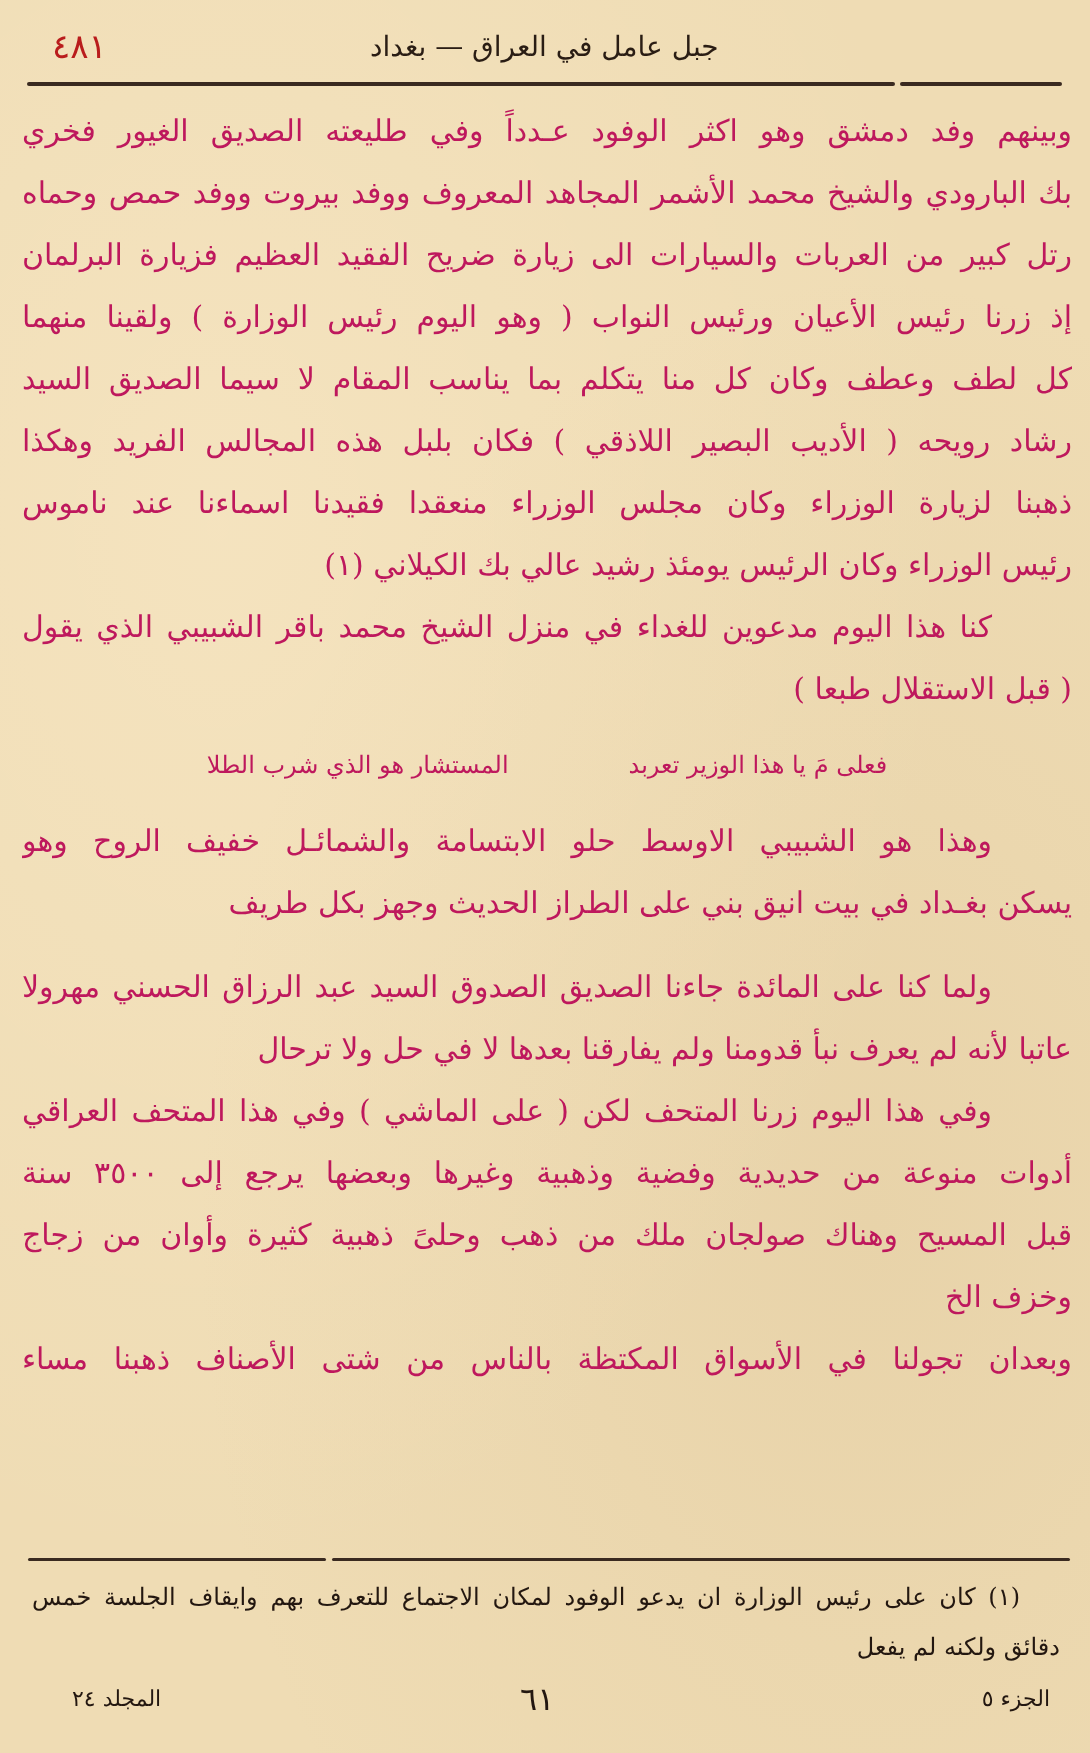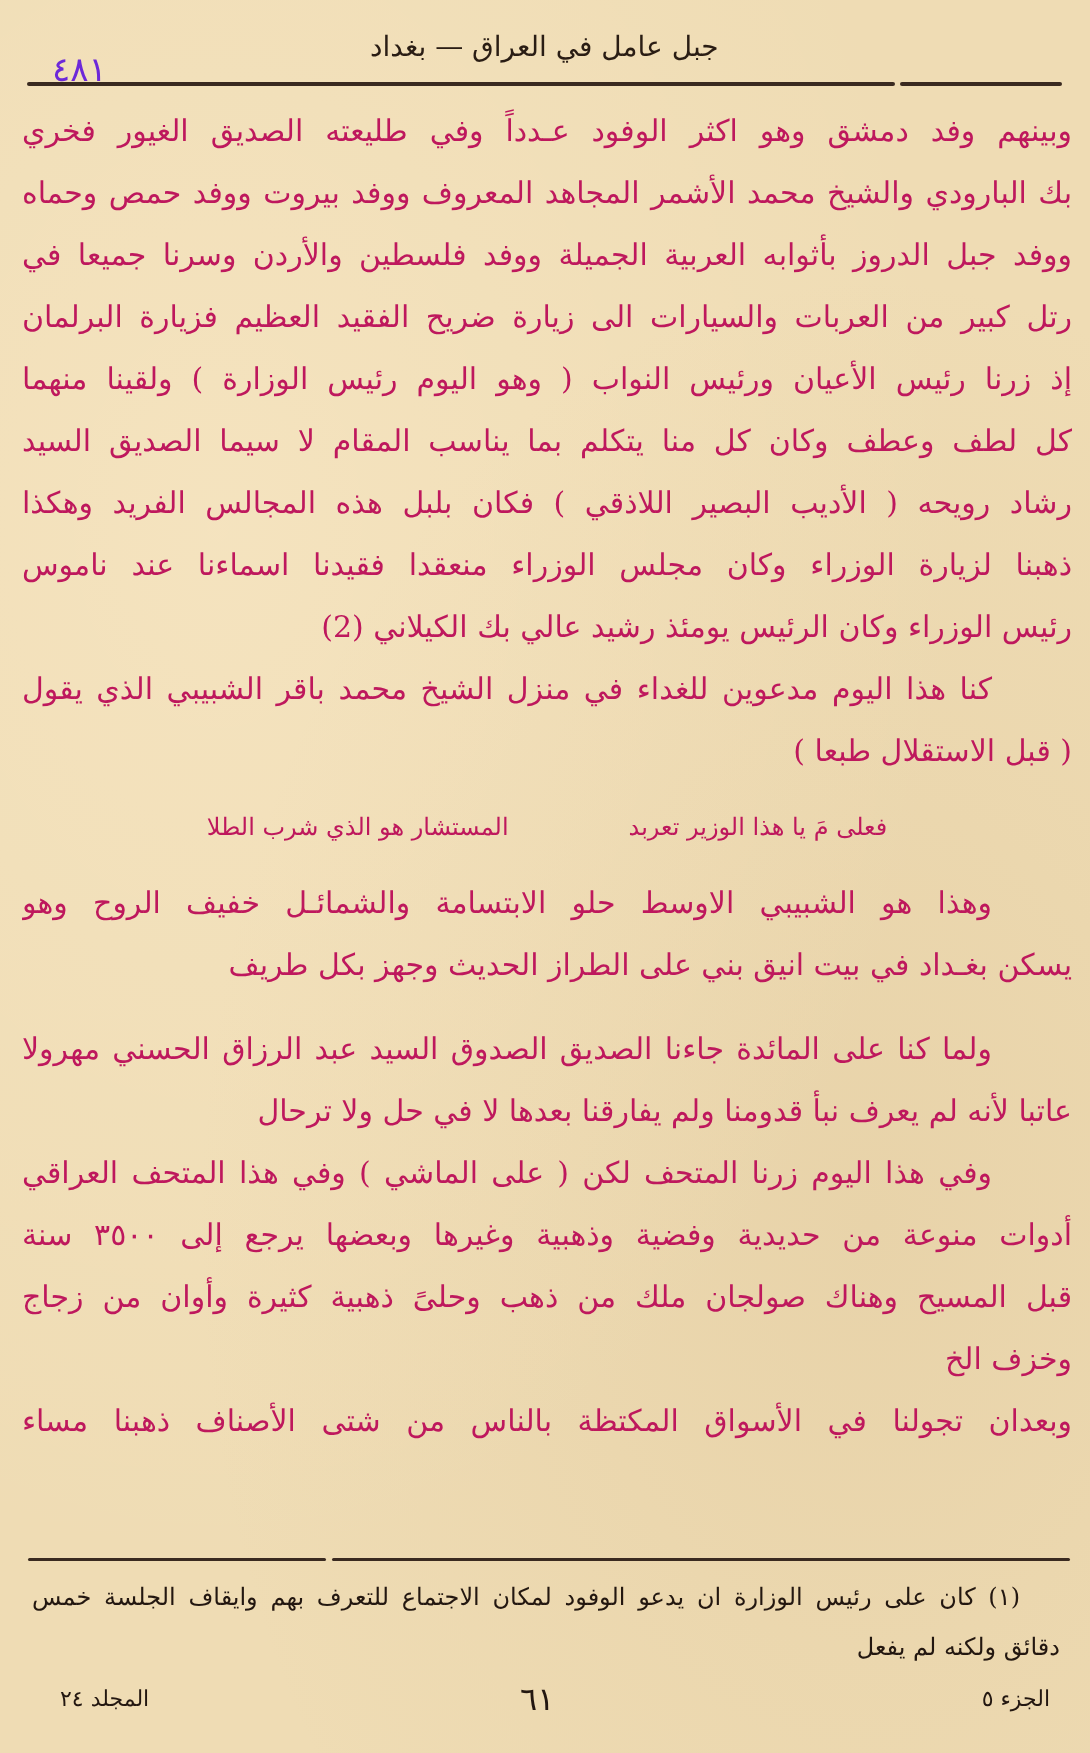--- a/index.html
+++ b/index.html
@@ -30,23 +30,22 @@
       right: 30px;
       top: 22px;
       height: 50px;
     }
     .page-number {
       position: absolute;
       left: 12px;
       top: 4px;
       font-size: 34px;
       font-family: "DejaVu Serif", serif;
-      color: #6d28d9;
-      direction: rtl;
-      margin-top: 23px;
+      color: #b91c1c;
+      direction: rtl;
     }
     .running-title {
       position: absolute;
       left: 330px;
       top: 8px;
       font-size: 28px;
       font-family: "DejaVu Serif", serif;
       direction: rtl;
       color: #2a1d14;
     }
@@ -127,21 +126,21 @@
       position: absolute;
       left: 0;
       right: 0;
       top: 1680px;
       height: 50px;
       font-family: "DejaVu Serif", serif;
       color: #231710;
     }
     .footer-volume {
       position: absolute;
-      left: 60px;
+      left: 72px;
       top: 6px;
       font-size: 22px;
       direction: rtl;
     }
     .footer-sheet {
       position: absolute;
       left: 520px;
       top: 0;
       font-size: 32px;
       direction: rtl;
@@ -164,27 +163,26 @@
     <div class="running-title">جبل عامل في العراق — بغداد</div>
   </div>
   <div class="header-rule r1"></div>
   <div class="header-rule r2"></div>
 
   <div class="body-text">
 
     <div>
       <div class="line">وبينهم وفد دمشق وهو اكثر الوفود عـدداً وفي طليعته الصديق الغيور فخري</div>
       <div class="line">بك البارودي والشيخ محمد الأشمر المجاهد المعروف ووفد بيروت ووفد حمص وحماه</div>
-      <div class="line">ووفد جبل الدروز بأثوابه العربية الجميلة ووفد فلسطين والأردن وسرنا جميعا في</div>
       <div class="line">رتل كبير من العربات والسيارات الى زيارة ضريح الفقيد العظيم فزيارة البرلمان</div>
       <div class="line">إذ زرنا رئيس الأعيان ورئيس النواب ( وهو اليوم رئيس الوزارة ) ولقينا منهما</div>
       <div class="line">كل لطف وعطف وكان كل منا يتكلم بما يناسب المقام لا سيما الصديق السيد</div>
       <div class="line">رشاد رويحه ( الأديب البصير اللاذقي ) فكان بلبل هذه المجالس الفريد وهكذا</div>
       <div class="line">ذهبنا لزيارة الوزراء وكان مجلس الوزراء منعقدا فقيدنا اسماءنا عند ناموس</div>
-      <div class="line last">رئيس الوزراء وكان الرئيس يومئذ رشيد عالي بك الكيلاني (2)</div>
+      <div class="line last">رئيس الوزراء وكان الرئيس يومئذ رشيد عالي بك الكيلاني (١)</div>
     </div>
 
     <div>
       <div class="line indent">كنا هذا اليوم مدعوين للغداء في منزل الشيخ محمد باقر الشبيبي الذي يقول</div>
       <div class="line last">( قبل الاستقلال طبعا )</div>
     </div>
 
     <div class="gap-small"></div>
 
     <div class="verse">

